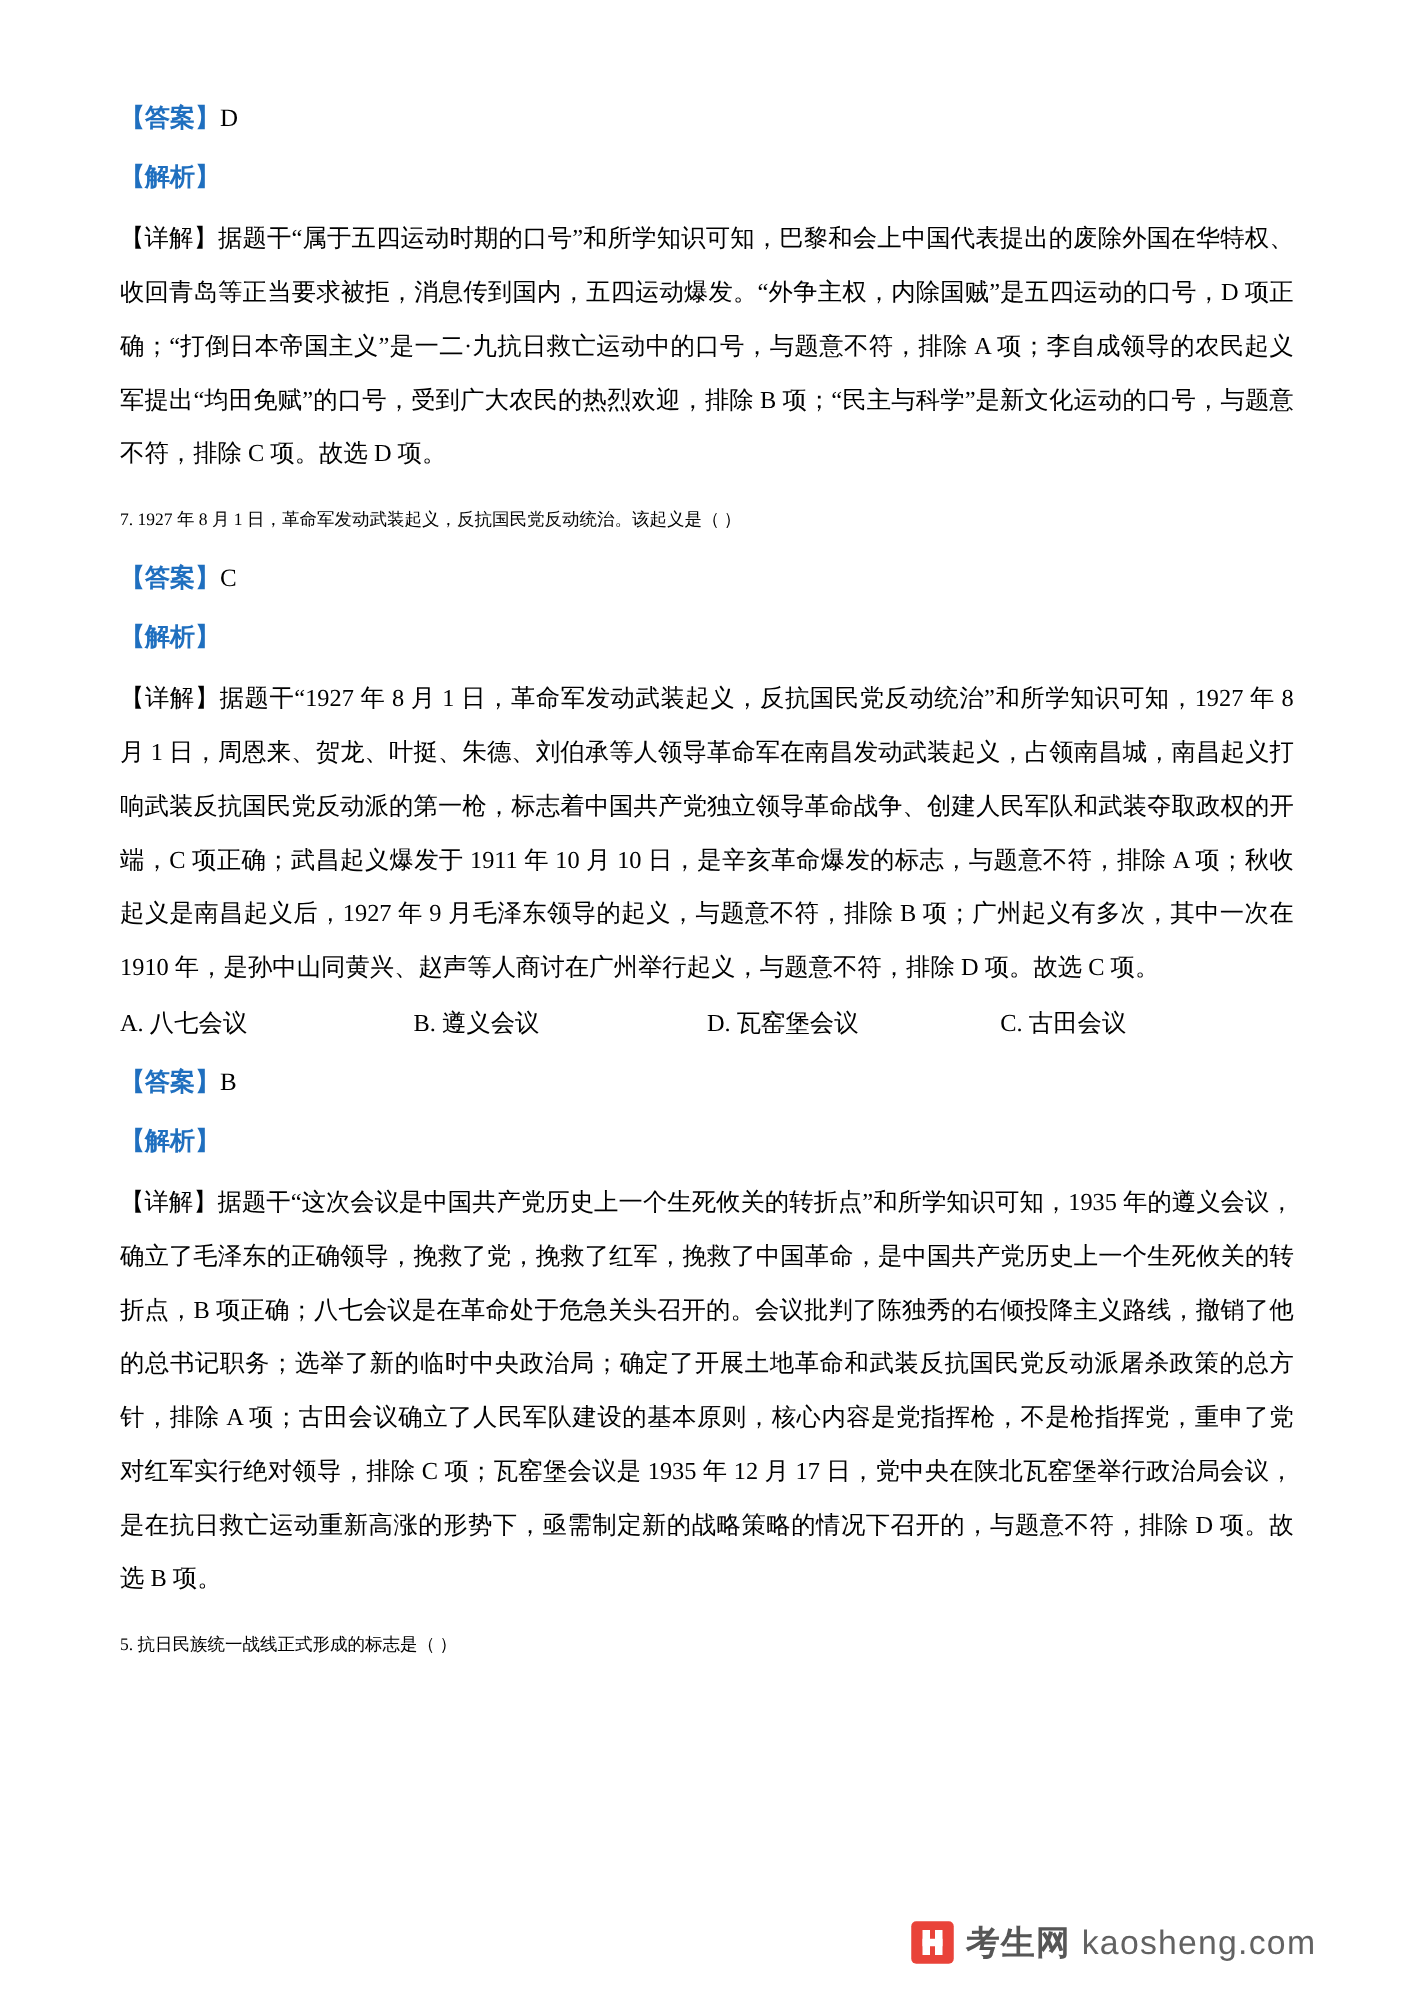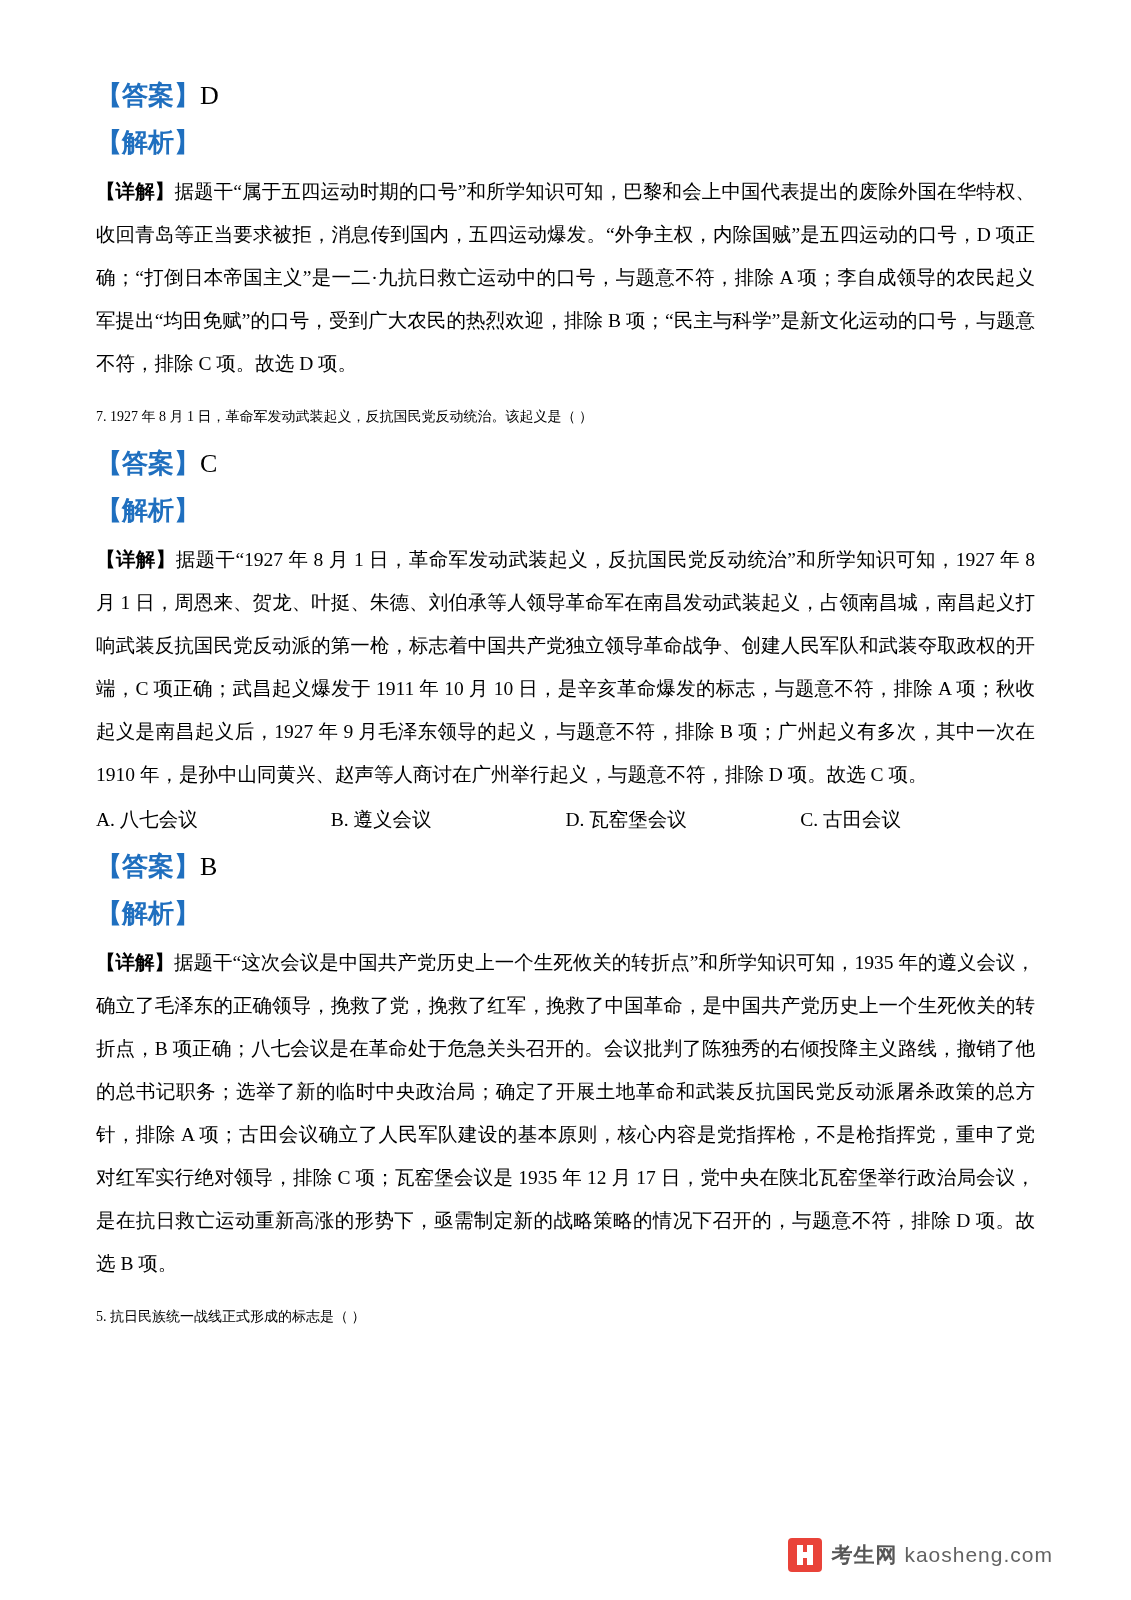--- a/index.html
+++ b/index.html
@@ -26,24 +26,24 @@
     font-size: 19.5px;
     line-height: 43px;
     text-align: justify;
     text-justify: inter-ideograph;
   }
   .tag {
     color: #1f6fbf;
     font-weight: bold;
   }
   .lbl {
-    font-weight: bold;
+    font-weight: normal;
   }
   .ans-line {
-    font-size: 26px;
+    font-size: 20px;
     line-height: 43px;
     margin-top: 4px;
   }
   .q-line {
     font-size: 14px;
     line-height: 43px;
     margin-top: 10px;
   }
   .opts {
     font-size: 19.5px;
@@ -89,21 +89,21 @@
     background: #ffffff;
   }
   .wm-bar {
     position: absolute;
     left: 9px; top: 14px;
     width: 16px; height: 6px;
     background: #ffffff;
   }
   .wm-text {
     font-family: "Liberation Sans", sans-serif;
-    font-size: 21px;
+    font-size: 27px;
     color: #5a5a5a;
     letter-spacing: 1px;
   }
   .wm-text .cn {
     font-weight: bold;
     color: #4d4d4d;
   }
 </style>
 </head>
 <body>

